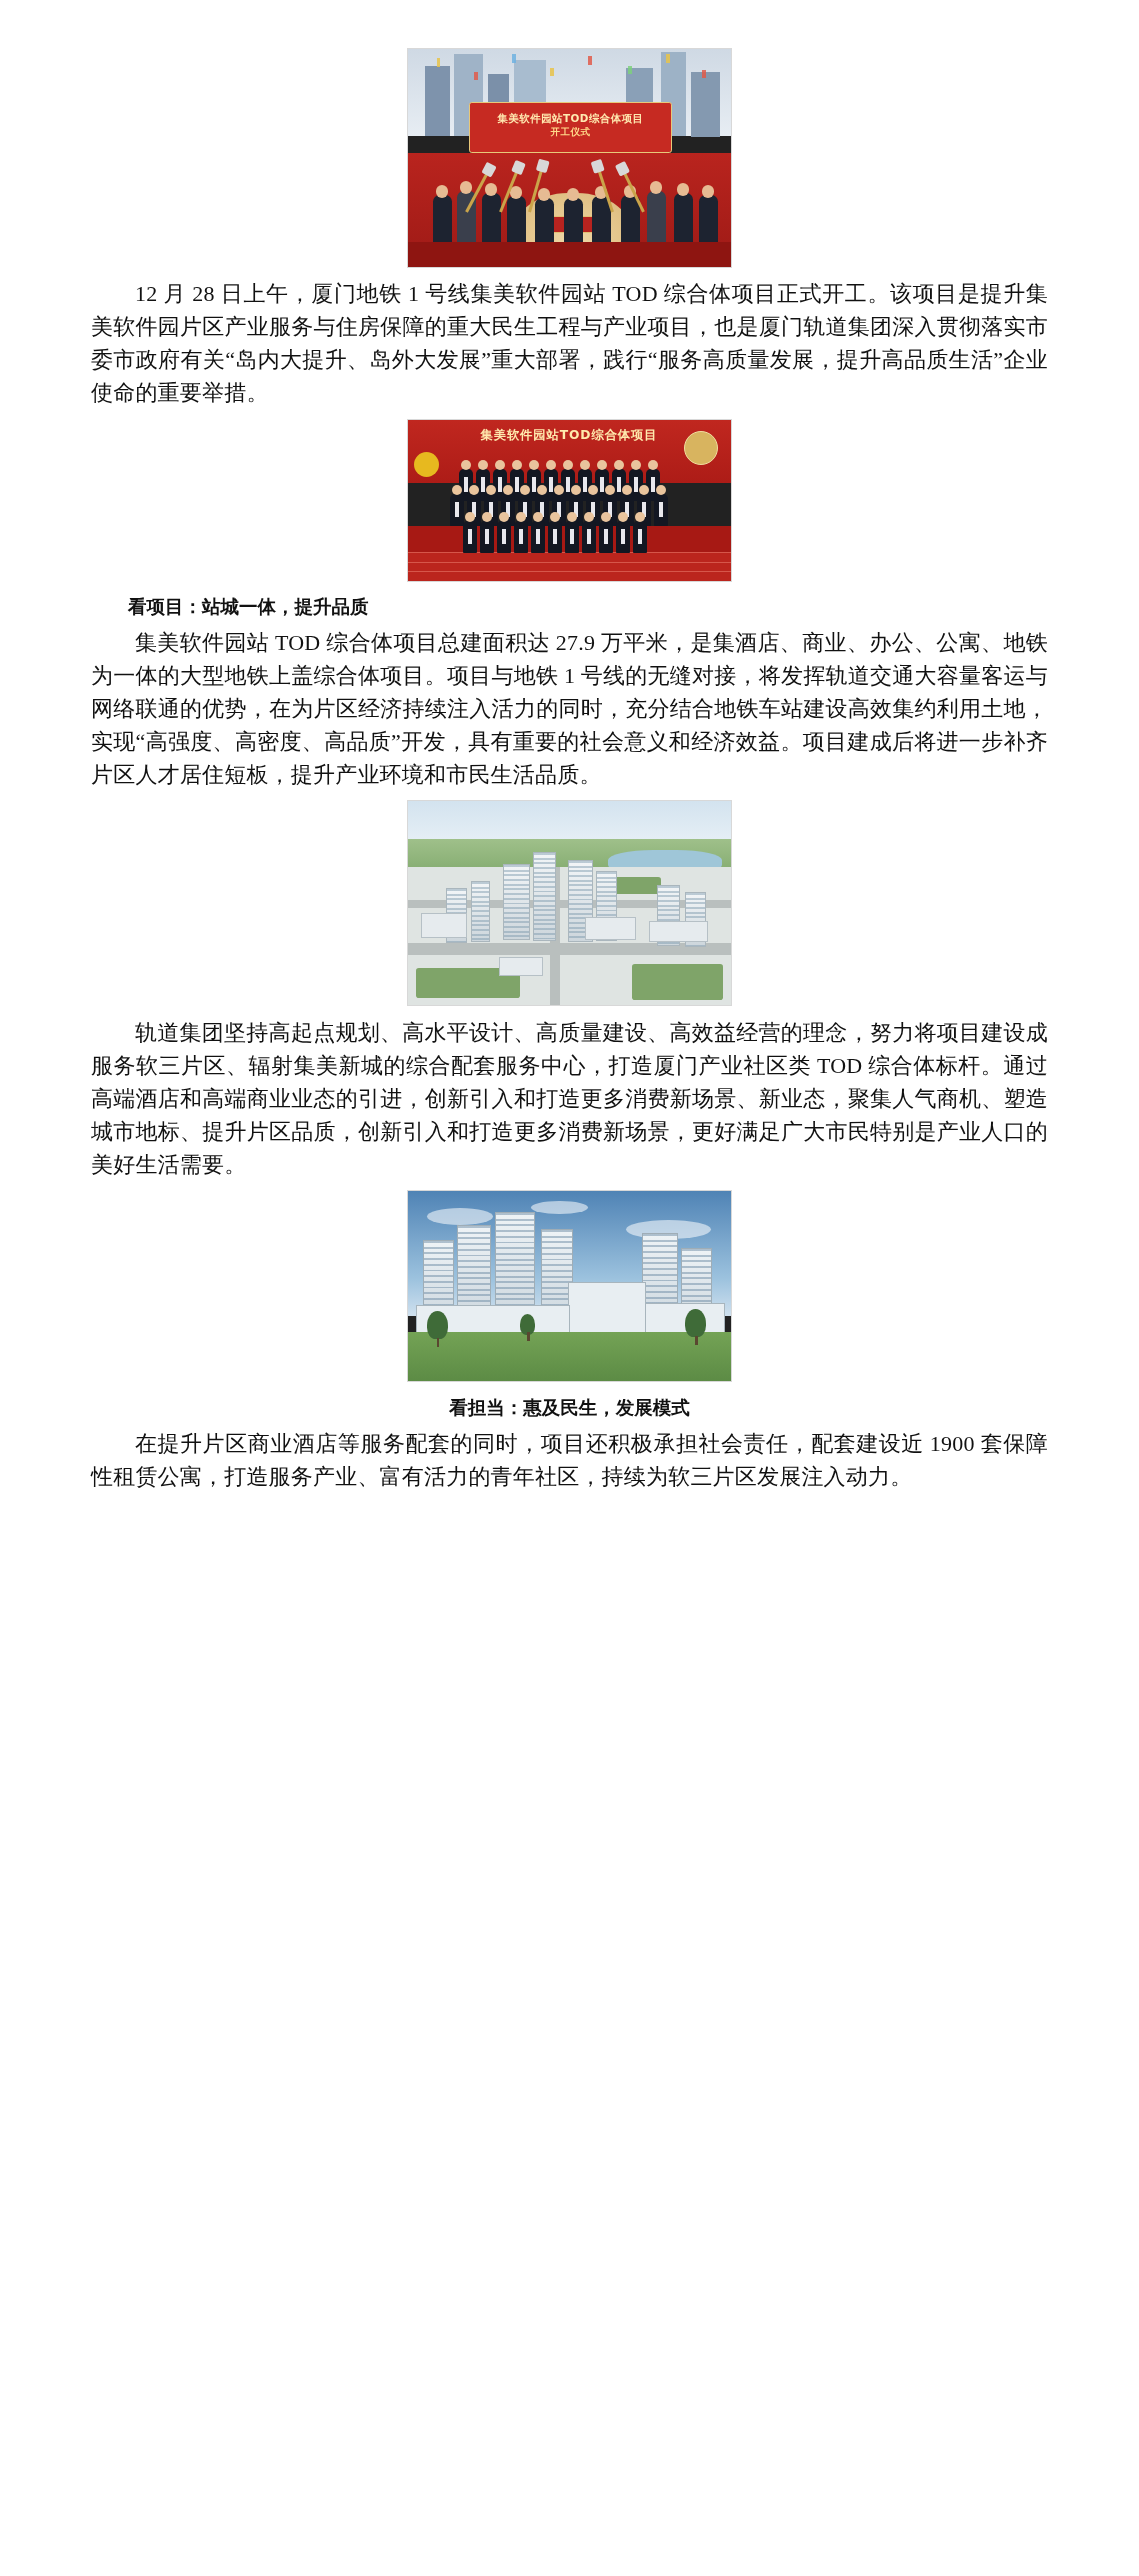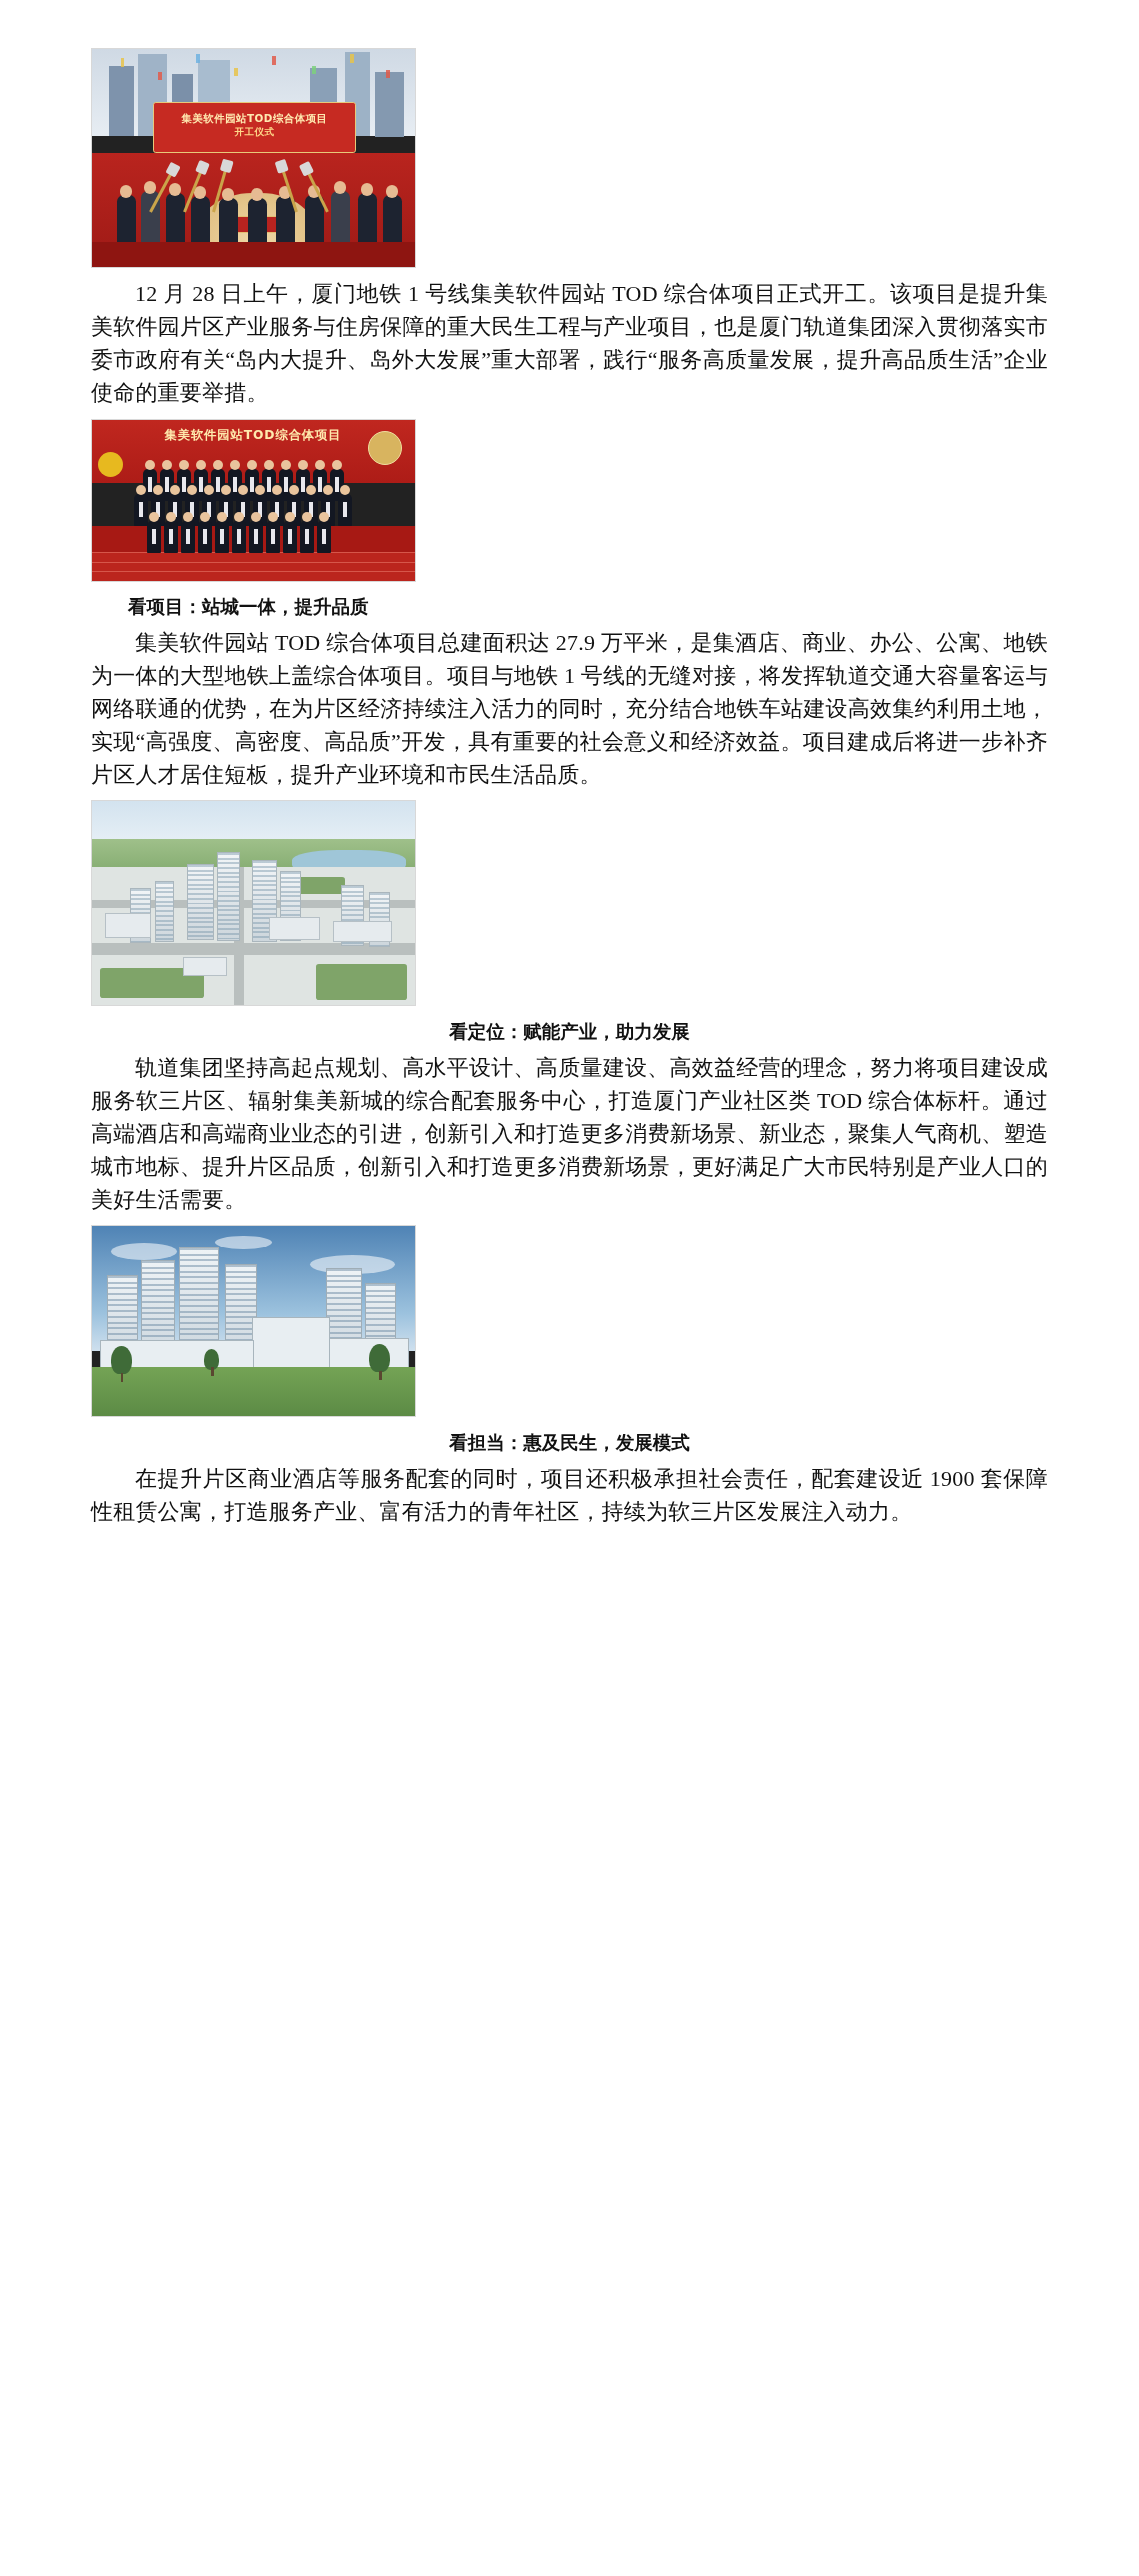--- a/index.html
+++ b/index.html
@@ -40,20 +40,21 @@
     color: #111;
   }
   p.sub-head.left-indent {
     text-align: left;
     text-indent: 2em;
   }
   
   .figure {
     margin: 9.5px 0 9.5px 0;
     display: flex;
+    justify-content: center;
   }
   .figure .frame {
     position: relative;
     overflow: hidden;
     border: 0.9px solid #d8d8d8;
     background: #222;
   }
 
   
   .fig1 { width: 323px; height: 218px; background: linear-gradient(#b7231f, #c4342b 40%, #a81c18); }
@@ -308,21 +309,20 @@
           <span class="win"></span>
         </div>
 
       <div class="block" style="left:13.3px;top:112px;width:44px;height:23px;"></div>
       <div class="block" style="left:177px;top:116px;width:49px;height:21px;"></div>
       <div class="block" style="left:241px;top:120px;width:57px;height:19px;"></div>
       <div class="block" style="left:91px;top:156px;width:42px;height:17px;"></div>
     </div>
   </div>
 
-  <p class="sub-head">看定位：赋能产业，助力发展</p>
   <p class="body-text">轨道集团坚持高起点规划、高水平设计、高质量建设、高效益经营的理念，努力将项目建设成服务软三片区、辐射集美新城的综合配套服务中心，打造厦门产业社区类 TOD 综合体标杆。通过高端酒店和高端商业业态的引进，创新引入和打造更多消费新场景、新业态，聚集人气商机、塑造城市地标、提升片区品质，创新引入和打造更多消费新场景，更好满足广大市民特别是产业人口的美好生活需要。</p>
 
   <div class="figure">
     <div class="frame fig4">
       <div class="sky4"></div>
       <div class="cloud" style="left:19px;top:17px;width:66px;height:17px;"></div>
       <div class="cloud" style="left:218px;top:28.5px;width:85px;height:19px;"></div>
       <div class="cloud" style="left:123px;top:9.5px;width:57px;height:13.3px;"></div>
 
       <div class="tw" style="left:15px;top:49px;width:28.5px;height:91px;">

